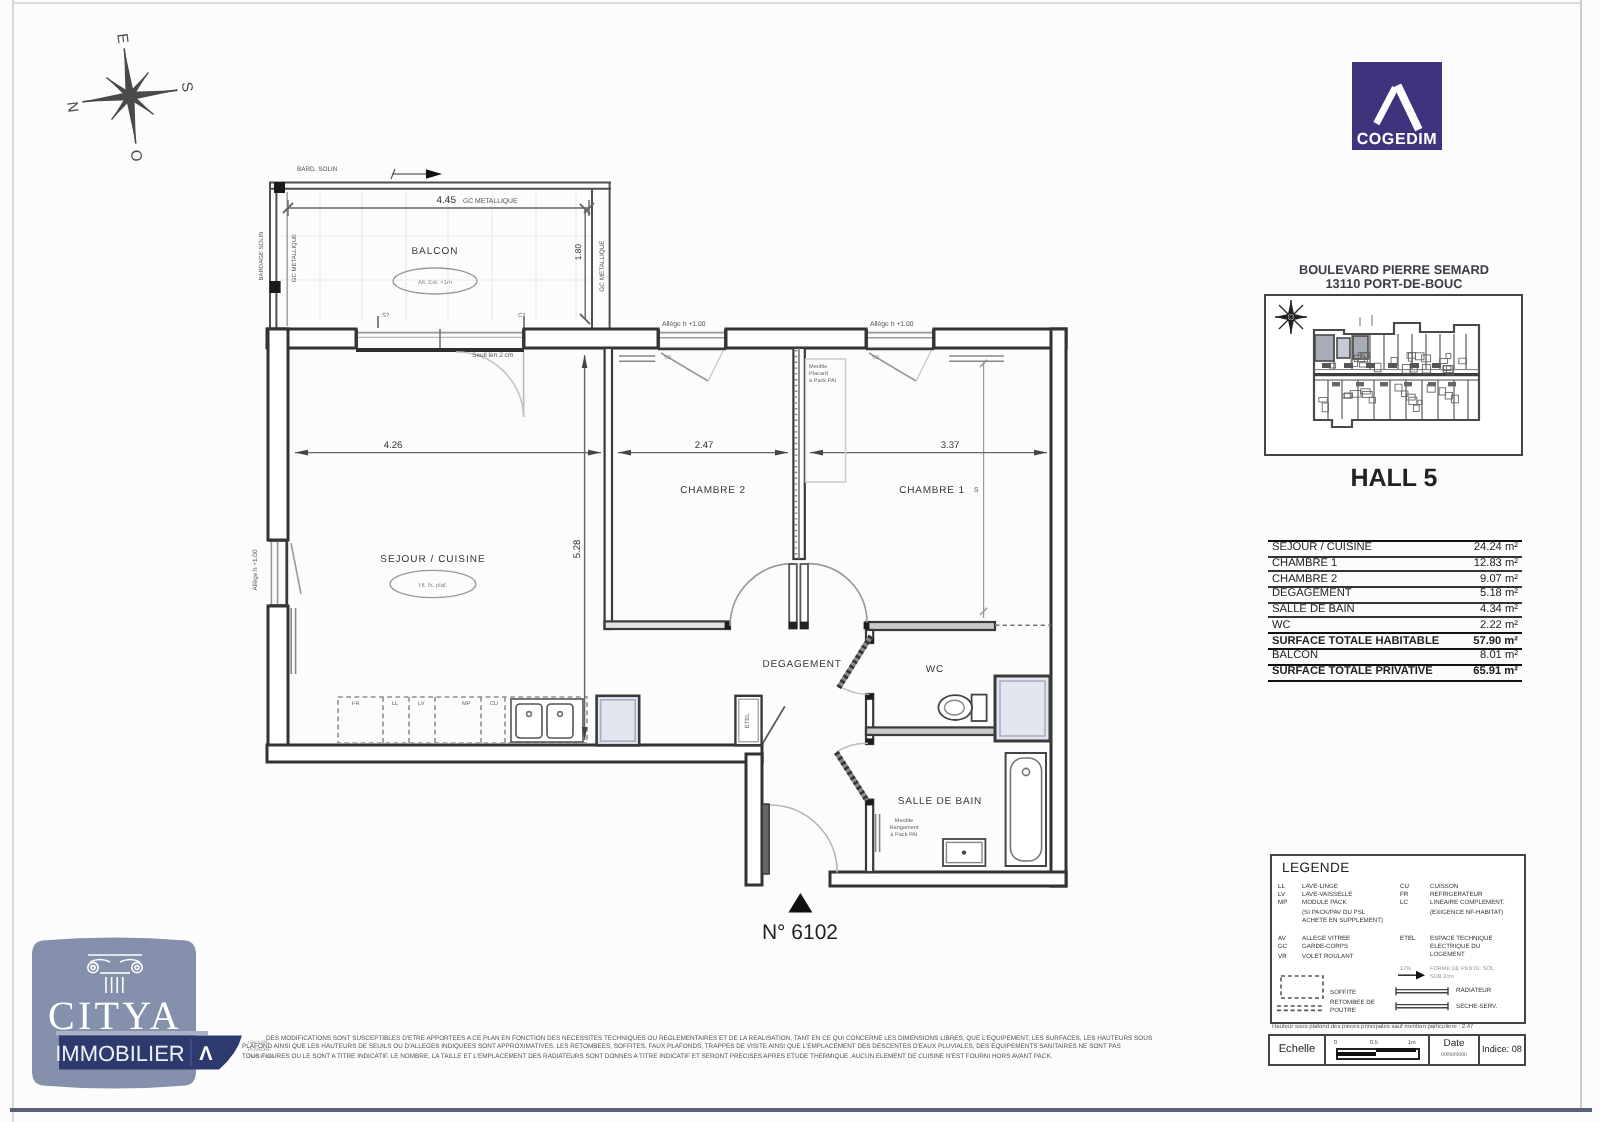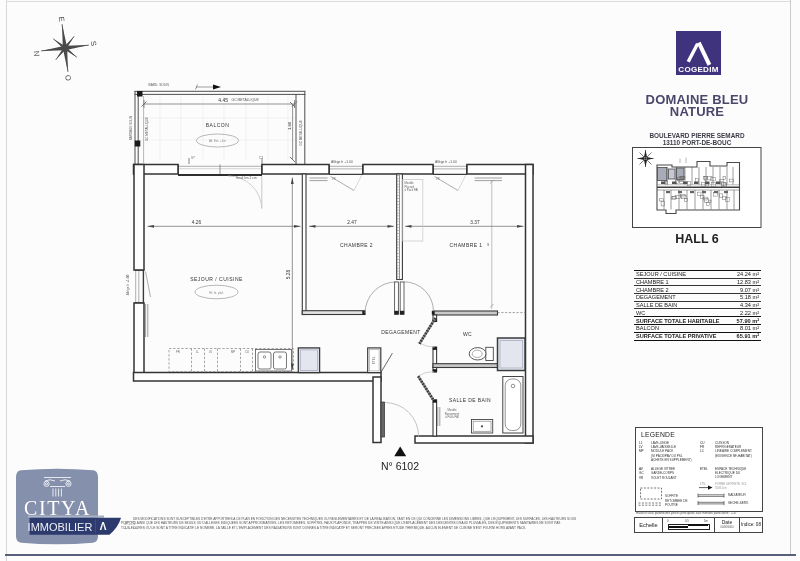--- a/index.html
+++ b/index.html
@@ -563,25 +563,24 @@
   <text x="103" y="530.2" text-anchor="middle" font-size="10" fill="#fff" font-weight="bold">Λ</text>
 </g>
 
 <g fill="#999" font-size="2.4">
   <text x="124" y="522">GROUPE</text>
   <text x="124" y="525.4">PLANCHE</text>
   <text x="124" y="528.8">TRADITION</text>
 </g>
 </svg>
 
-<div class="abs" style="left:617px;top:94px;width:160px;text-align:center;font-size:13px;font-weight:bold;color:#4a476b;line-height:11.8px;letter-spacing:0.1px;letter-spacing:0.2px;">DOMAINE BLEU<br>NATURE</div>
 
 <div class="abs" style="left:617px;top:132px;width:160px;text-align:center;font-size:6.4px;font-weight:bold;color:#3c3c48;line-height:7px;">BOULEVARD PIERRE SEMARD<br>13110 PORT-DE-BOUC</div>
 
-<div class="abs" style="left:617px;top:232px;width:160px;text-align:center;font-size:12.5px;font-weight:bold;color:#222;">HALL 6</div>
+<div class="abs" style="left:617px;top:232px;width:160px;text-align:center;font-size:12.5px;font-weight:bold;color:#222;">HALL 5</div>
 
 
 <div class="abs" style="left:634px;top:270px;width:127px;font-size:5.6px;color:#222;">
   <div style="border-top:1.6px solid #111;border-bottom:0.6px solid #333;height:6.7px;display:flex;justify-content:space-between;align-items:center;padding:0 2px;">
         <span>SEJOUR / CUISINE</span>
         <span>24.24 m²</span>
       </div>
   <div style="border-bottom:0.6px solid #333;height:6.7px;display:flex;justify-content:space-between;align-items:center;padding:0 2px;">
         <span>CHAMBRE 1</span>
         <span>12.83 m²</span>

